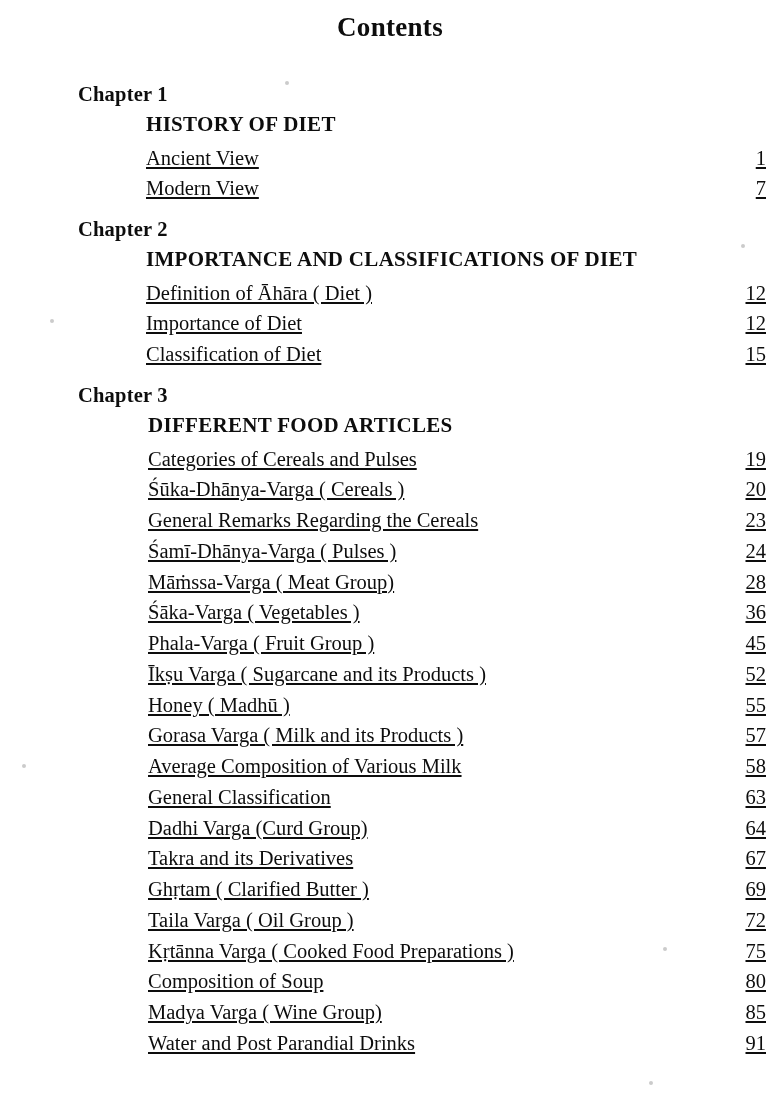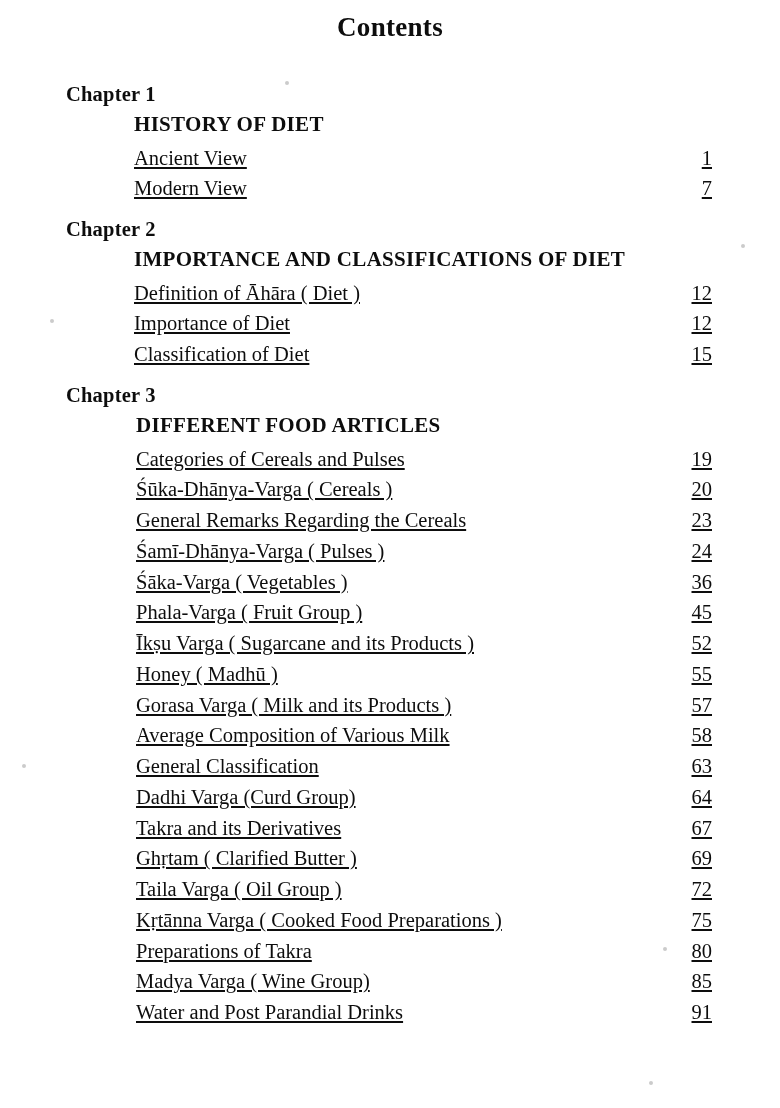--- a/index.html
+++ b/index.html
@@ -27,21 +27,21 @@
     font-weight: bold;
     font-size: 27px;
     letter-spacing: 0.3px;
     margin: 6px 0 8px 0;
     padding-top: 6px;
     font-family: "Liberation Serif", serif;
   }
   .toc {
     margin-top: 40px;
     padding-left: 66px;
-    padding-right: 54px;
+    margin-left: 12px;
   }
   .chapter-label {
     font-weight: bold;
     font-size: 20.5px;
     margin-top: 14px;
     margin-bottom: 6px;
     letter-spacing: 0.2px;
   }
   .chapter-title {
     font-weight: bold;
@@ -155,20 +155,25 @@
           <span class="etitle">General Remarks Regarding the Cereals</span>
           <span class="spacer"></span>
           <span class="epage">23</span>
         </div>
         <div class="entry">
           <span class="etitle">Śamī-Dhānya-Varga ( Pulses )</span>
           <span class="spacer"></span>
           <span class="epage">24</span>
         </div>
         <div class="entry">
+          <span class="etitle">Māṁssa-Varga ( Meat Group)</span>
+          <span class="spacer"></span>
+          <span class="epage">28</span>
+        </div>
+        <div class="entry">
           <span class="etitle">Śāka-Varga ( Vegetables )</span>
           <span class="spacer"></span>
           <span class="epage">36</span>
         </div>
         <div class="entry">
           <span class="etitle">Phala-Varga ( Fruit Group )</span>
           <span class="spacer"></span>
           <span class="epage">45</span>
         </div>
         <div class="entry">
@@ -215,21 +220,21 @@
           <span class="etitle">Taila Varga ( Oil Group )</span>
           <span class="spacer"></span>
           <span class="epage">72</span>
         </div>
         <div class="entry">
           <span class="etitle">Kṛtānna Varga ( Cooked Food Preparations )</span>
           <span class="spacer"></span>
           <span class="epage">75</span>
         </div>
         <div class="entry">
-          <span class="etitle">Preparations of Takra</span>
+          <span class="etitle">Composition of Soup</span>
           <span class="spacer"></span>
           <span class="epage">80</span>
         </div>
         <div class="entry">
           <span class="etitle">Madya Varga ( Wine Group)</span>
           <span class="spacer"></span>
           <span class="epage">85</span>
         </div>
         <div class="entry">
           <span class="etitle">Water and Post Parandial Drinks</span>

